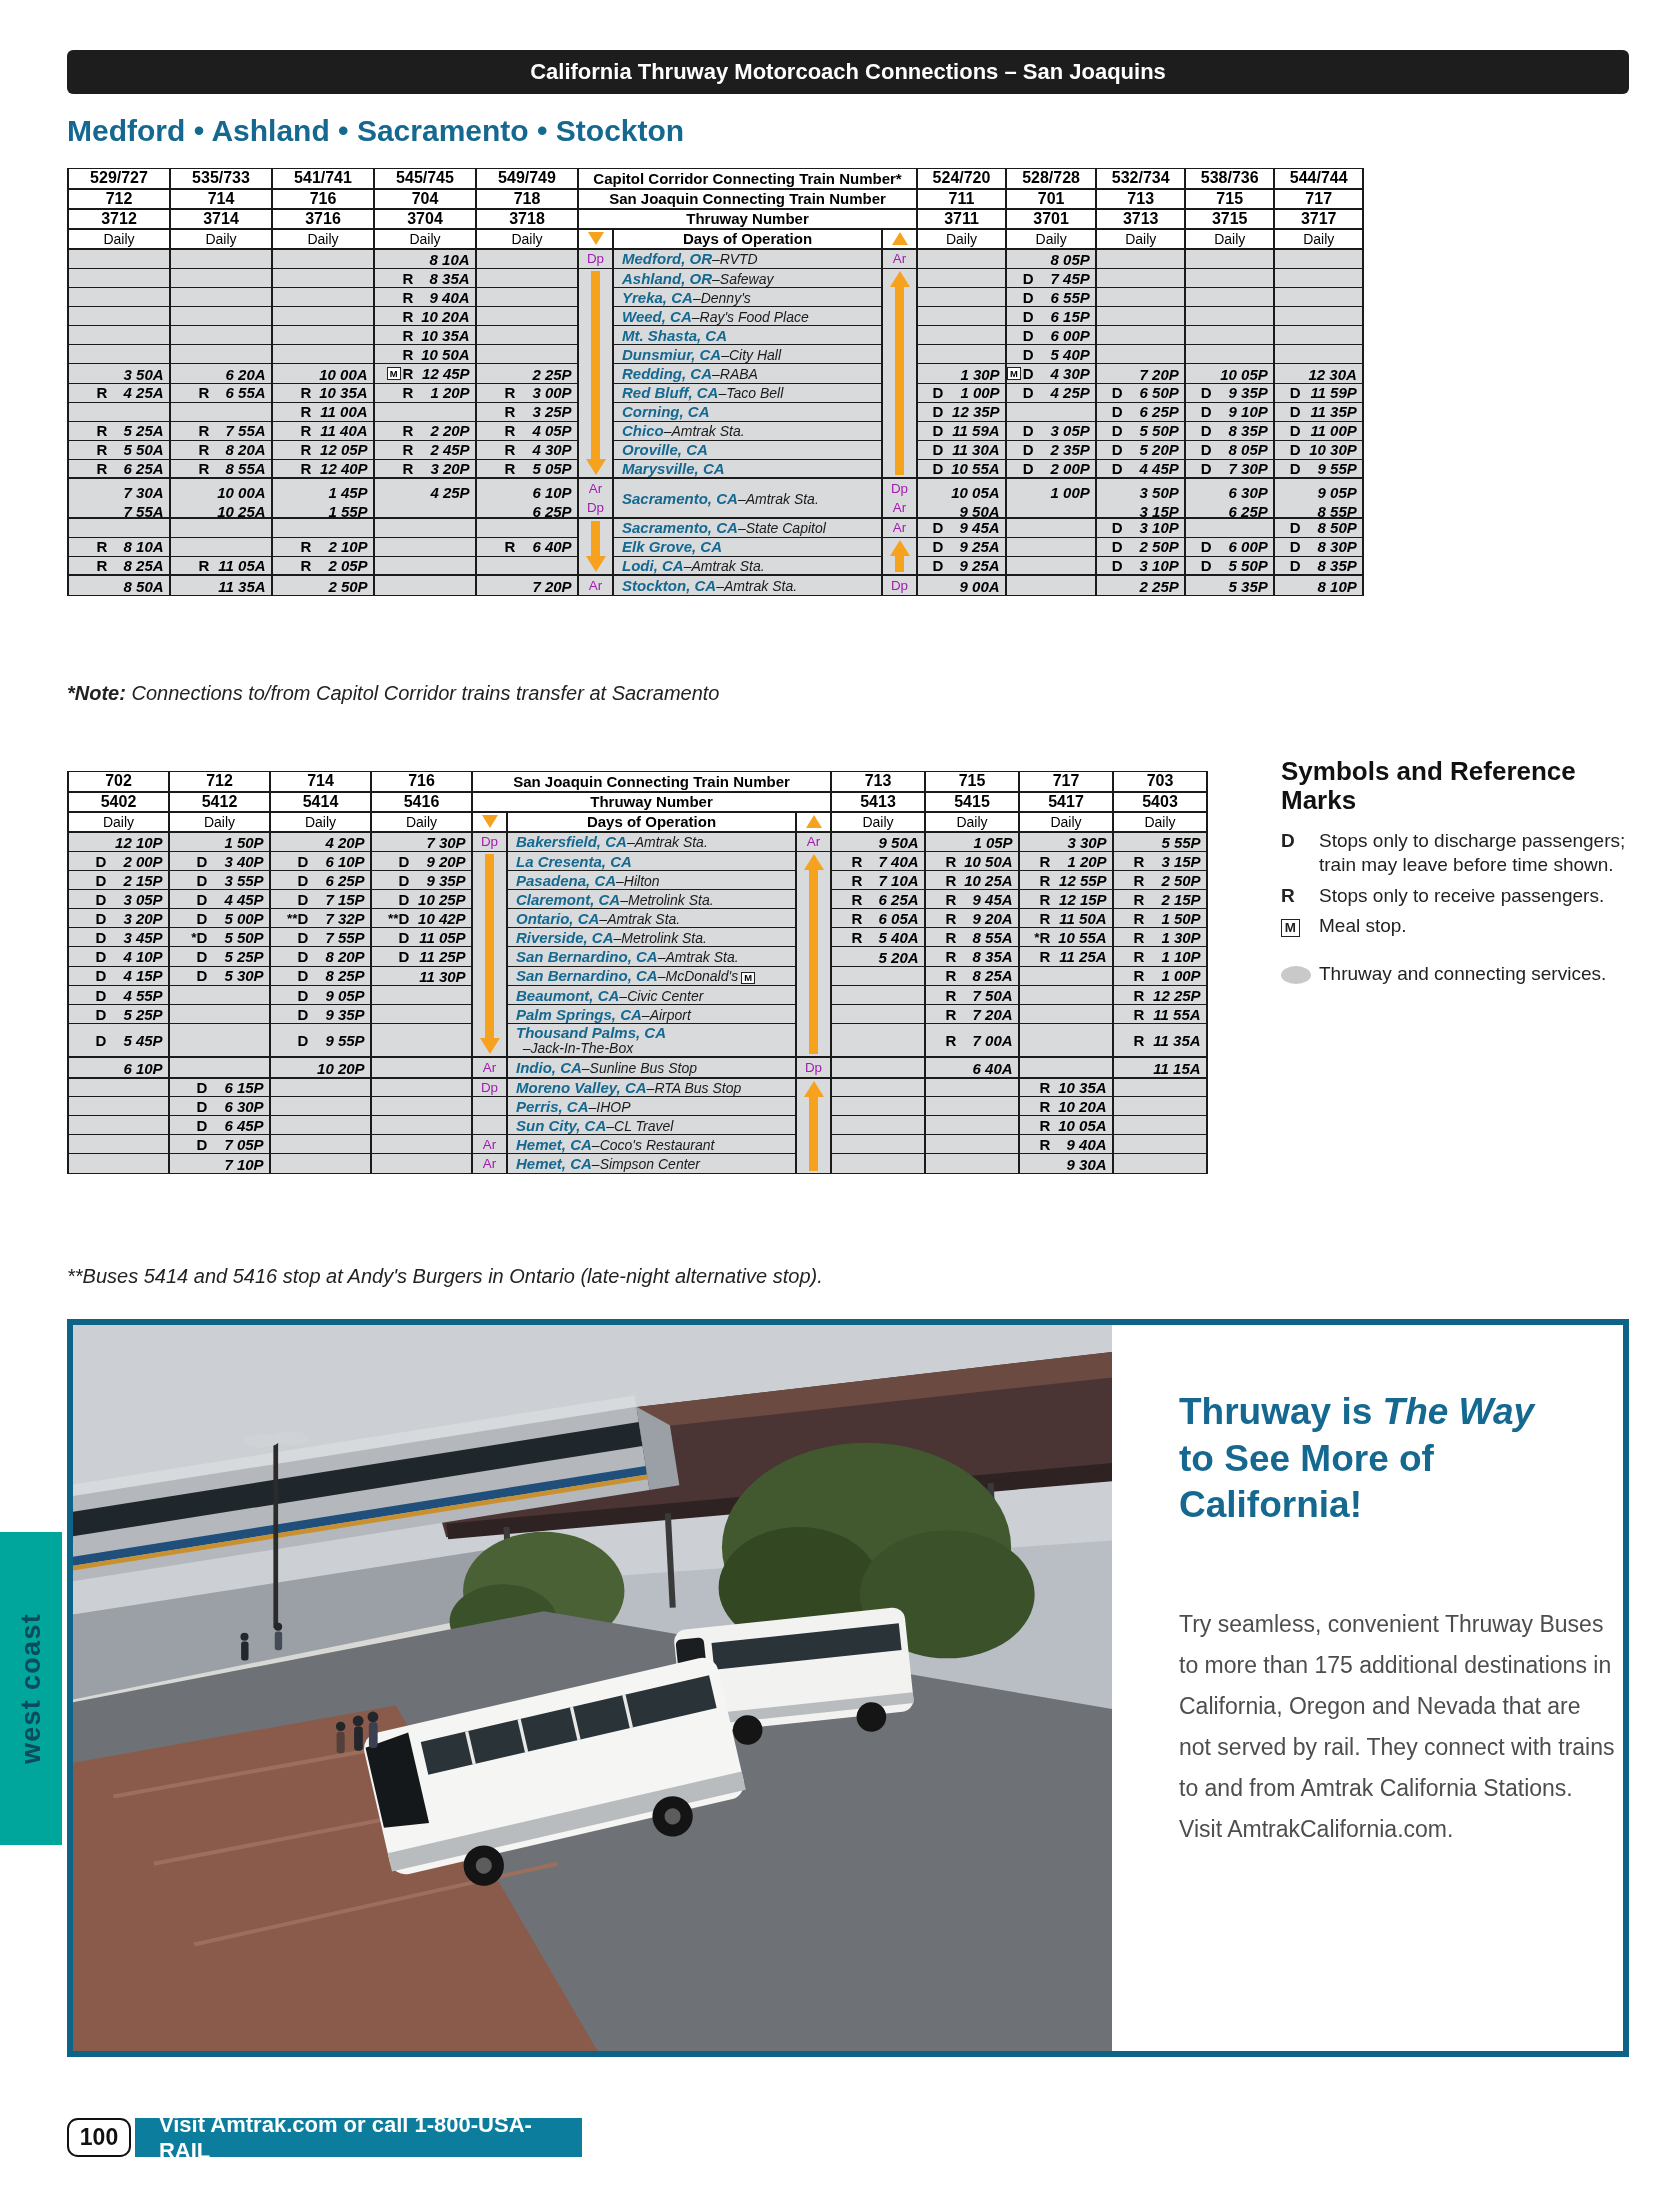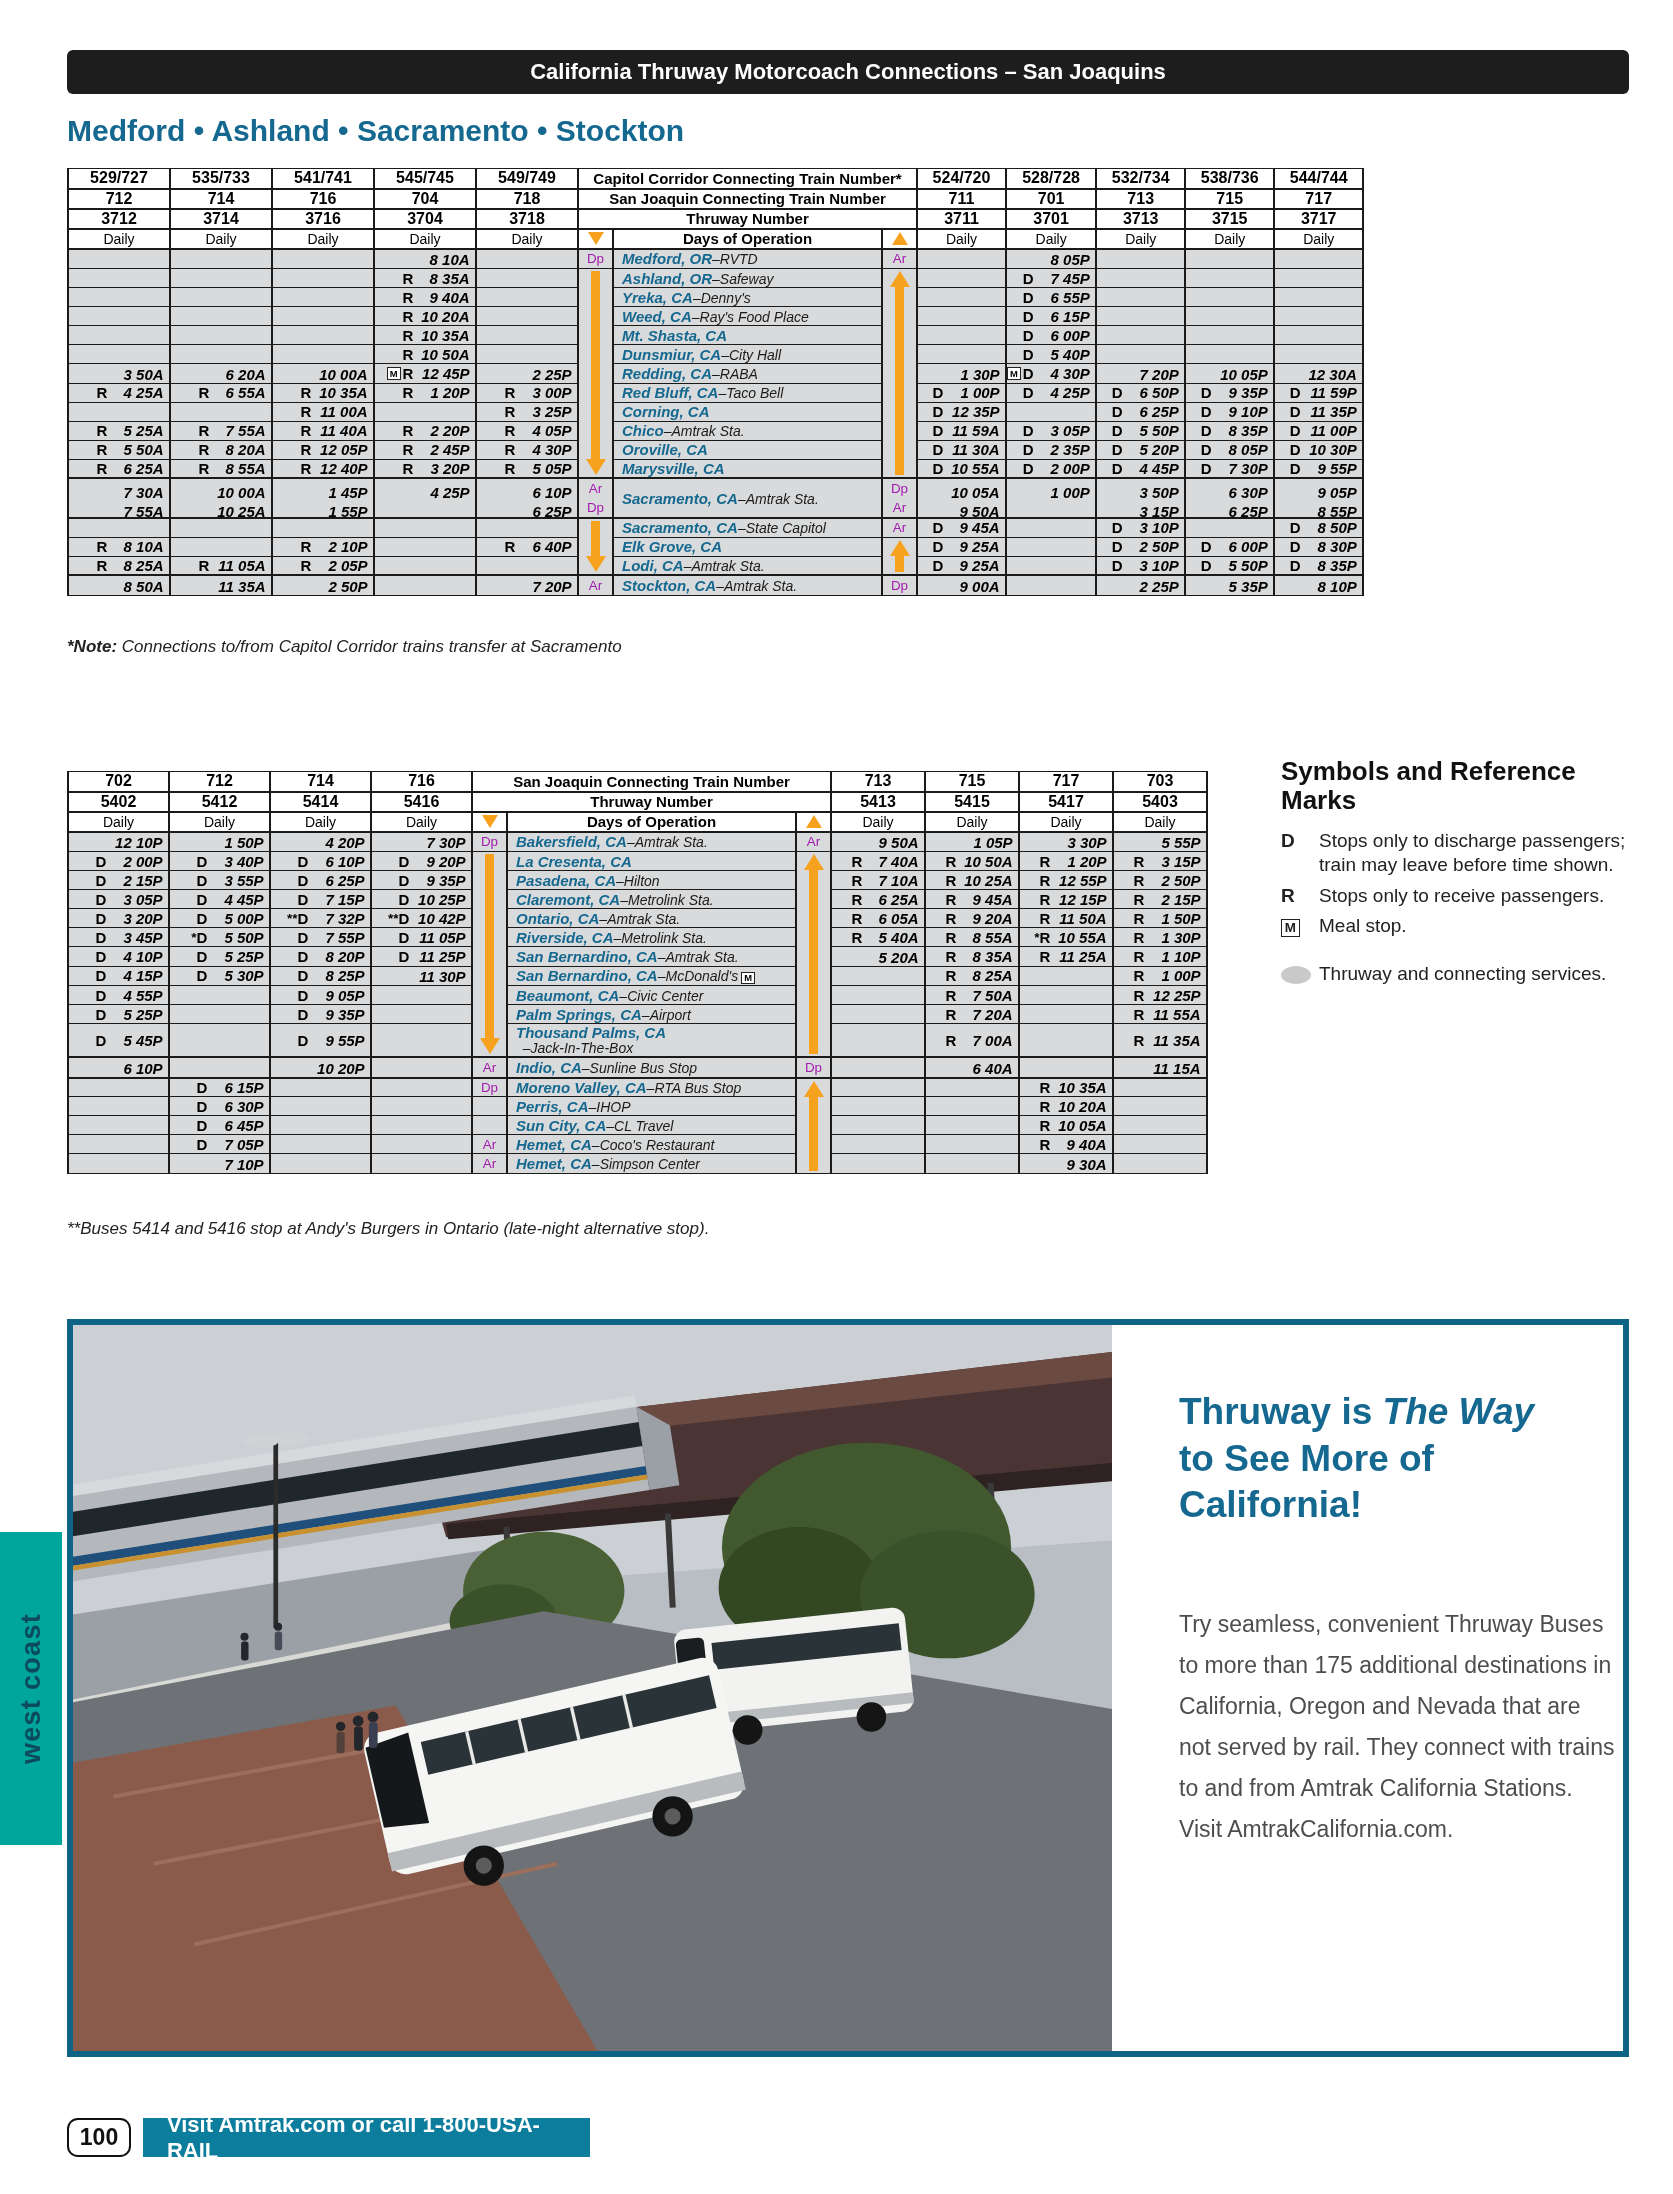--- a/index.html
+++ b/index.html
@@ -49,21 +49,21 @@
   td.arrow-cell{position:relative;}
   .arrow{position:absolute;left:50%;top:2px;bottom:2px;transform:translateX(-50%);display:flex;flex-direction:column;align-items:center;}
   .arrow .stem{width:8.7px;flex:1;background:var(--orange);}
   .arrow .head{width:0;height:0;}
   .arrow.down .head{border-left:10.8px solid transparent;border-right:10.8px solid transparent;border-top:16px solid var(--orange);}
   .arrow.up .head{border-left:10.8px solid transparent;border-right:10.8px solid transparent;border-bottom:16px solid var(--orange);}
   .tri{width:0;height:0;margin:0 auto;}
   .tri.tdown{border-left:8px solid transparent;border-right:8px solid transparent;border-top:13.4px solid var(--orange);}
   .tri.tup{border-left:8px solid transparent;border-right:8px solid transparent;border-bottom:13.4px solid var(--orange);}
 
-  .note{position:absolute;left:67px;font-size:17px;color:#222;font-style:italic;}
+  .note{position:absolute;left:67px;font-size:20px;color:#222;font-style:italic;margin-top:45px;}
   #note1{top:637px;}
   #notes2{top:1216px;line-height:1.55;}
 
   .sym{position:absolute;left:1281px;top:757px;width:350px;}
   .sym h3{margin:0 0 14px 0;font-size:26px;line-height:1.12;color:#111;font-weight:bold;}
   .symitem{display:grid;grid-template-columns:38px 1fr;margin-bottom:6.7px;font-size:19px;line-height:1.26;color:#222;}
   .symkey{font-weight:bold;}
   .symkey .mboxBig{display:inline-block;border:1.3px solid #222;font-size:13.4px;font-weight:bold;line-height:1;padding:1.3px 2.7px;background:#fff;}
   .symoval{width:30px;height:18px;border-radius:50%;background:#c9c9c9;margin-top:4px;}
   .symitem.oval{margin-top:24px;}
@@ -72,21 +72,21 @@
   .photo{position:absolute;left:0;top:0;width:1039px;height:100%;overflow:hidden;}
   .photo svg{display:block;width:100%;height:100%;}
   .ptext{position:absolute;left:1106px;top:64px;width:437px;}
   .ph{color:var(--blue);font-weight:bold;font-size:37px;line-height:1.26;}
   .pb{margin-top:75px;color:#4d4d4d;font-size:23px;line-height:1.78;}
 
   .tab{position:absolute;left:0;top:1532px;width:62px;height:313px;background:var(--tab);display:flex;align-items:center;justify-content:center;}
   .tab span{writing-mode:vertical-rl;transform:rotate(180deg);font-weight:bold;font-size:27px;color:#0c4a5e;letter-spacing:1.3px;}
 
   .footer{position:absolute;left:67px;top:2118px;display:flex;align-items:stretch;height:39px;}
-  .pagenum{border:2.7px solid #111;border-radius:10.8px;background:#fff;color:#111;font-weight:bold;font-size:23px;display:flex;align-items:center;padding:0 10.8px;margin-right:12px;}
+  .pagenum{border:2.7px solid #111;border-radius:10.8px;background:#fff;color:#111;font-weight:bold;font-size:23px;display:flex;align-items:center;padding:0 10.8px;margin-right:4px;}
   .fbar{background:var(--teal);color:#fff;font-weight:bold;font-size:22px;display:flex;align-items:center;padding:0 27px 0 24px;width:447px;}
 </style>
 </head>
 <body>
 
 <div class="page">
 
   <div class="topbar">
     <span>California Thruway Motorcoach Connections – San Joaquins</span>
   </div>

